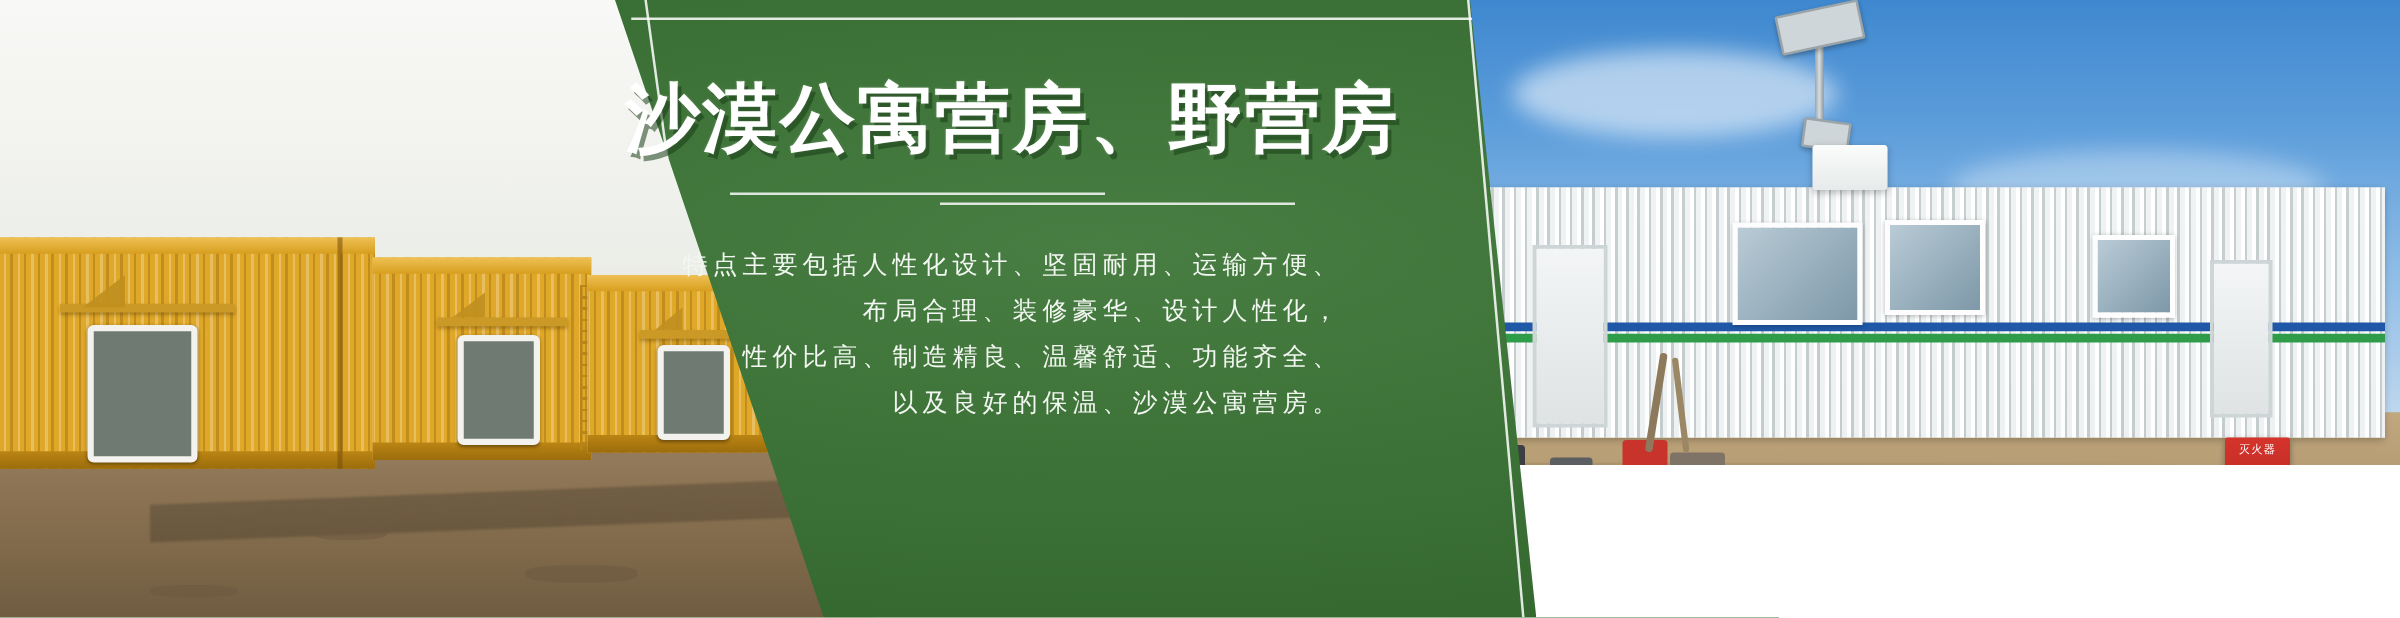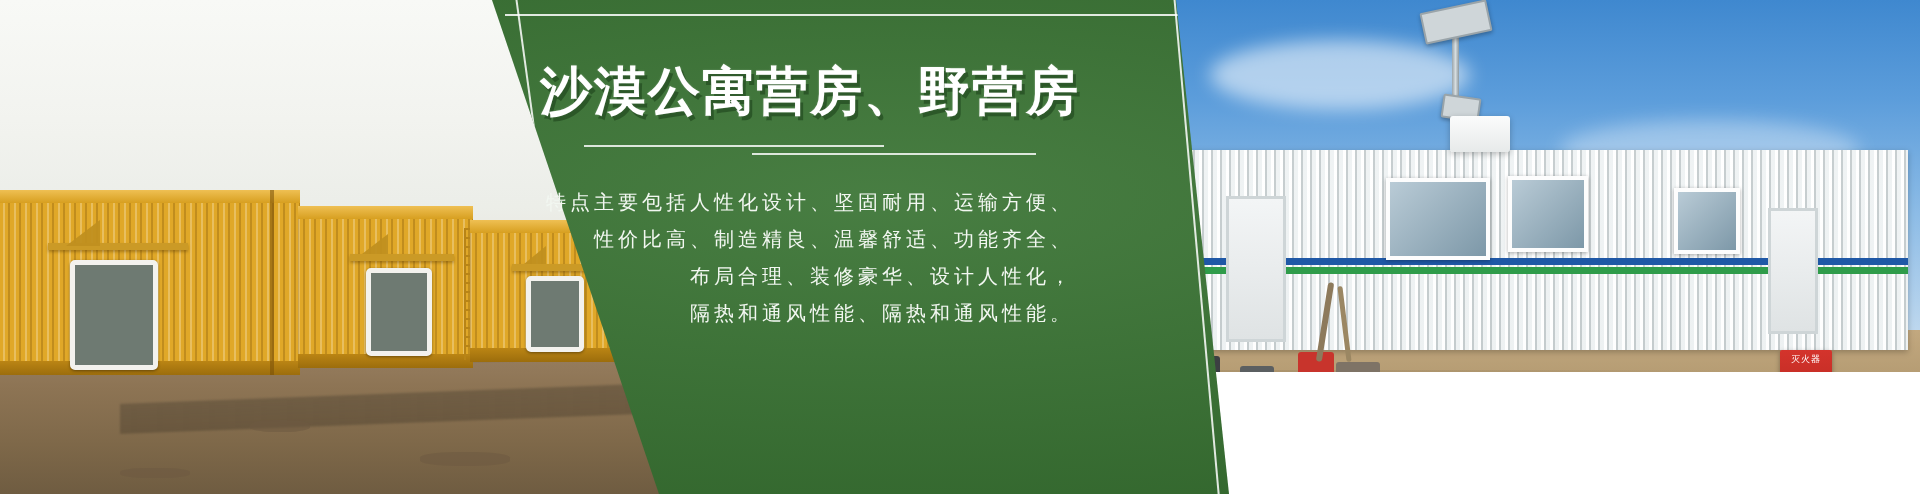--- a/index.html
+++ b/index.html
@@ -99,21 +99,21 @@
   .bline.diag-r{left:1170px;top:-40px;width:1.6px;height:600px;
     transform-origin:top left;transform:rotate(-5.1deg) translateY(40px);}
   .bline.top{left:505px;top:14px;width:680px;height:1.6px;}
 
   
   .content{position:absolute;left:530px;top:0;width:560px;height:494px;
     display:flex;flex-direction:column;align-items:center;justify-content:flex-start;
     padding-top:62px;box-sizing:border-box;}
   .title{
     font-family:"DejaVu Sans","Liberation Sans",sans-serif;
-    font-size:52px;font-weight:bold;color:#ffffff;letter-spacing:2px;
+    font-size:60px;font-weight:bold;color:#ffffff;letter-spacing:2px;
     white-space:nowrap;line-height:1.12;
     text-shadow:3px 4px 0 rgba(26,62,24,.55), 0 0 2px rgba(255,255,255,.25);}
   .rule{position:relative;width:452px;height:16px;margin-top:22px;}
   .rule i{position:absolute;display:block;height:1.5px;background:rgba(255,255,255,.82);}
   .rule i.a{left:0;top:3px;width:300px;}
   .rule i.b{left:168px;top:11px;width:284px;}
   .body{margin-top:26px;text-align:right;}
   .body p{margin:0;padding:0;
     font-family:"DejaVu Sans","Liberation Sans",sans-serif;
     font-size:20px;color:#f2f7f1;letter-spacing:4px;line-height:37px;white-space:nowrap;}
@@ -215,19 +215,19 @@
   <div class="content">
     <div class="title">沙漠公寓营房、野营房</div>
 
     <div class="rule">
       <i class="a"></i>
       <i class="b"></i>
     </div>
 
     <div class="body">
       <p>特点主要包括人性化设计、坚固耐用、运输方便、</p>
+      <p>布局合理、装修豪华、设计人性化，</p>
       <p>性价比高、制造精良、温馨舒适、功能齐全、</p>
-      <p>布局合理、装修豪华、设计人性化，</p>
-      <p>隔热和通风性能、隔热和通风性能。</p>
+      <p>以及良好的保温、沙漠公寓营房。</p>
     </div>
   </div>
 
 </div>
 
 </body></html>

